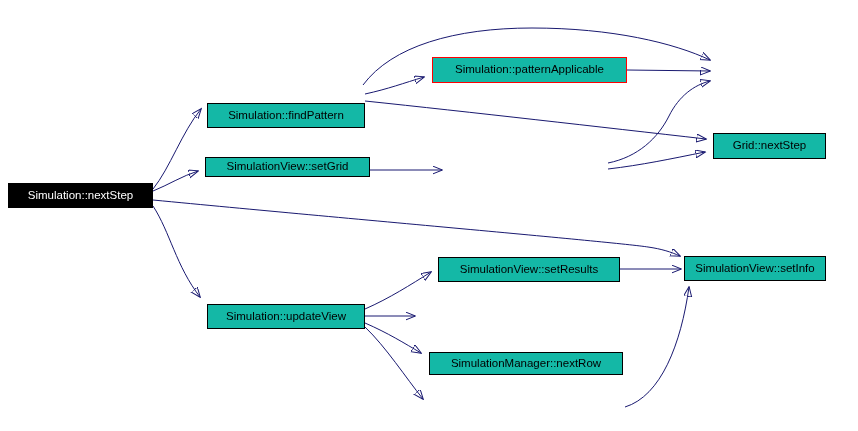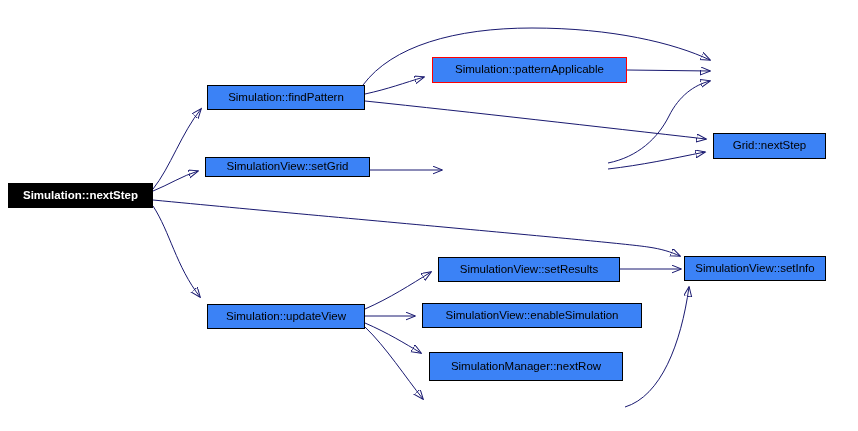--- a/index.html
+++ b/index.html
@@ -8,32 +8,32 @@
     width:858px;height:431px;
     background:#ffffff;
     font-family:"Liberation Sans", sans-serif;
     overflow:hidden;
   }
   .edges{position:absolute;left:0;top:0;width:858px;height:431px;}
   .edges path{fill:none;stroke:#191970;stroke-width:1;}
   .node{
     position:absolute;
     box-sizing:border-box;
-    background:#3b82f6;
+    background:#14b8a6;
     border:1px solid #000000;
     color:#000000;
     font-size:11.5px;
     line-height:1;
     display:flex;
     align-items:center;
     justify-content:center;
     white-space:nowrap;
     cursor:pointer;
   }
-  .node.root{background:#000000;color:#ffffff;border-color:#000000;cursor:default;font-weight:bold;}
+  .node.root{background:#000000;color:#ffffff;border-color:#000000;cursor:default;}
   .node.hl{border-color:#ff0000;}
 </style>
 </head>
 <body>
 
 <div class="canvas">
 
   <svg class="edges" viewBox="0 0 858 431">
     <defs>
       <marker id="arrow" markerUnits="userSpaceOnUse" markerWidth="11" markerHeight="9" refX="9.5" refY="4" orient="auto">
@@ -54,34 +54,33 @@
     <path marker-end="url(#arrow)" d="M365,309 C390,298 410,285 431,272"></path>
     <path marker-end="url(#arrow)" d="M365,316 L415,316"></path>
     <path marker-end="url(#arrow)" d="M365,323 C388,333 404,343 421,353"></path>
     <path marker-end="url(#arrow)" d="M365,327 C386,347 406,378 423,399"></path>
     <path marker-end="url(#arrow)" d="M620,269 L681,269"></path>
     <path marker-end="url(#arrow)" d="M625,407 C661,396 681,344 689,287"></path>
   </svg>
 
   <div class="node root" style="left:8px;top:183px;width:145px;height:25px">Simulation::nextStep</div>
 
-  <div class="node" style="left:207px;top:85px;width:158px;height:25px">Simulation::findPattern</div>
+  <div class="node" style="left:207px;top:103px;width:158px;height:25px">Simulation::findPattern</div>
 
   <div class="node" style="left:205px;top:157px;width:165px;height:20px">SimulationView::setGrid</div>
 
   <div class="node hl" style="left:432px;top:57px;width:195px;height:26px">Simulation::patternApplicable</div>
 
 
 
   <div class="node" style="left:713px;top:133px;width:113px;height:26px">Grid::nextStep</div>
 
   <div class="node" style="left:207px;top:304px;width:158px;height:25px">Simulation::updateView</div>
 
   <div class="node" style="left:438px;top:257px;width:182px;height:25px">SimulationView::setResults</div>
 
-  <div class="node" style="left:422px;top:303px;width:220px;height:25px">SimulationView::enableSimulation</div>
 
-  <div class="node" style="left:429px;top:352px;width:194px;height:29px">SimulationManager::nextRow</div>
+  <div class="node" style="left:429px;top:352px;width:194px;height:23px">SimulationManager::nextRow</div>
 
 
   <div class="node" style="left:684px;top:256px;width:142px;height:25px">SimulationView::setInfo</div>
 
 </div>
 
 </body></html>

